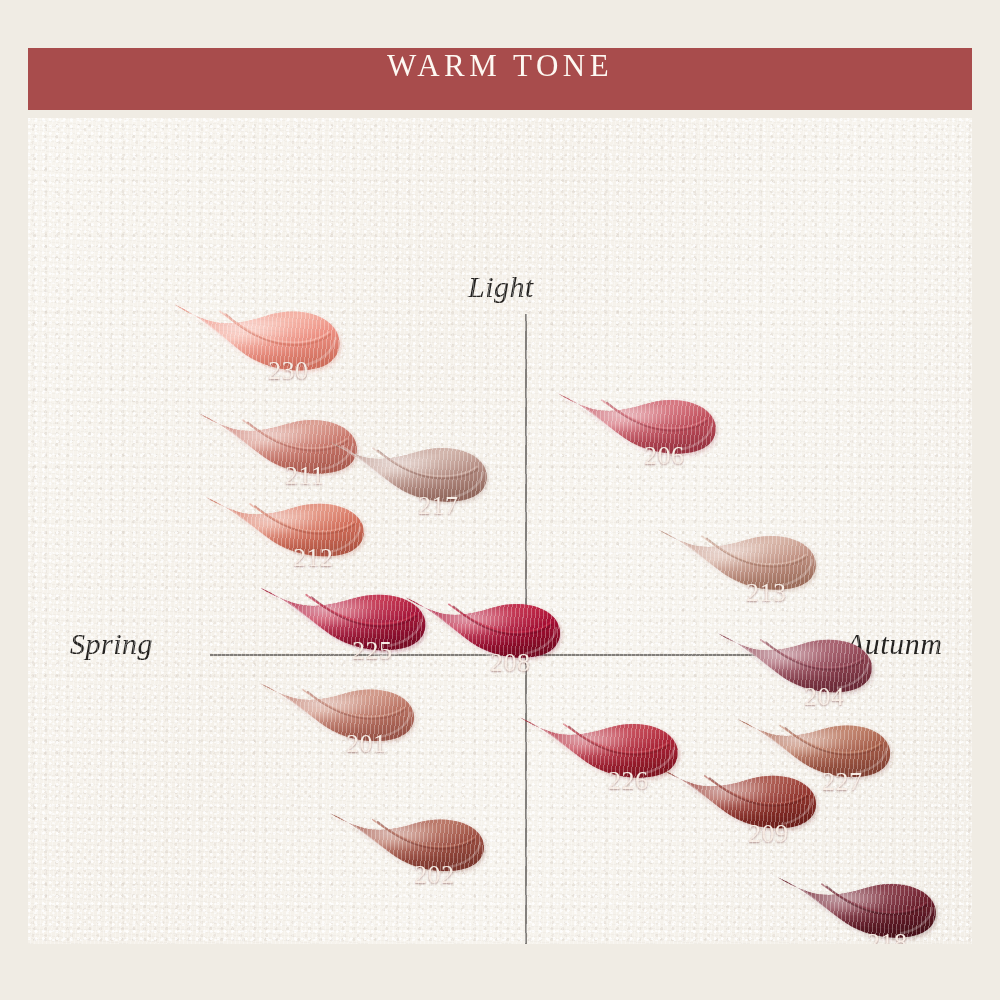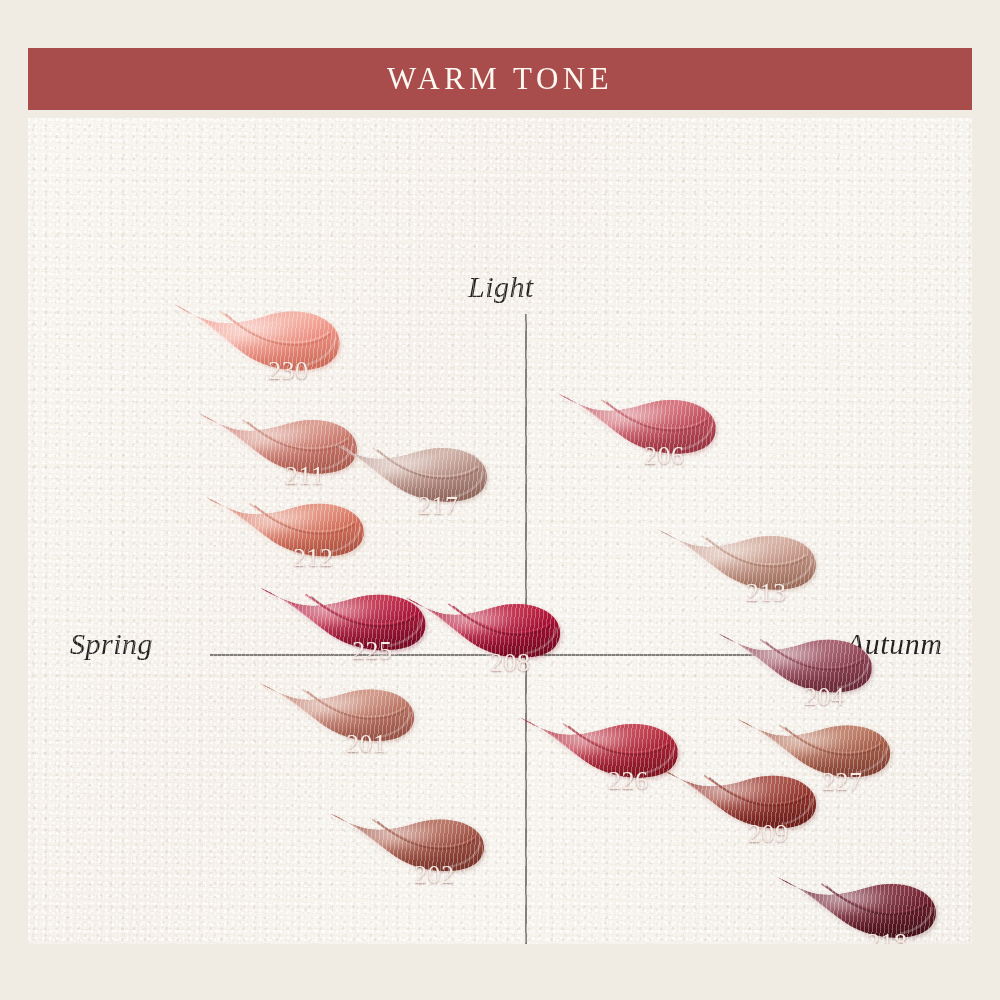--- a/index.html
+++ b/index.html
@@ -8,21 +8,21 @@
     background:#f0ece4;
     font-family:"Liberation Serif",serif;
     overflow:hidden;
   }
   #page{position:relative;width:1000px;height:1000px;background:#f0ece4;}
 
   
   #banner{
     position:absolute;left:28px;top:48px;width:944px;height:62px;
     background:#a84c4c;
-    display:flex;align-items:center;justify-content:center;
+    display:flex;align-items:flex-start;justify-content:center;
   }
   #banner-title{
     color:#fdf8f2;
     font-family:"Liberation Serif",serif;
     font-size:31px;letter-spacing:4.5px;font-weight:400;
     white-space:nowrap;
   }
 
   
   #canvas{

